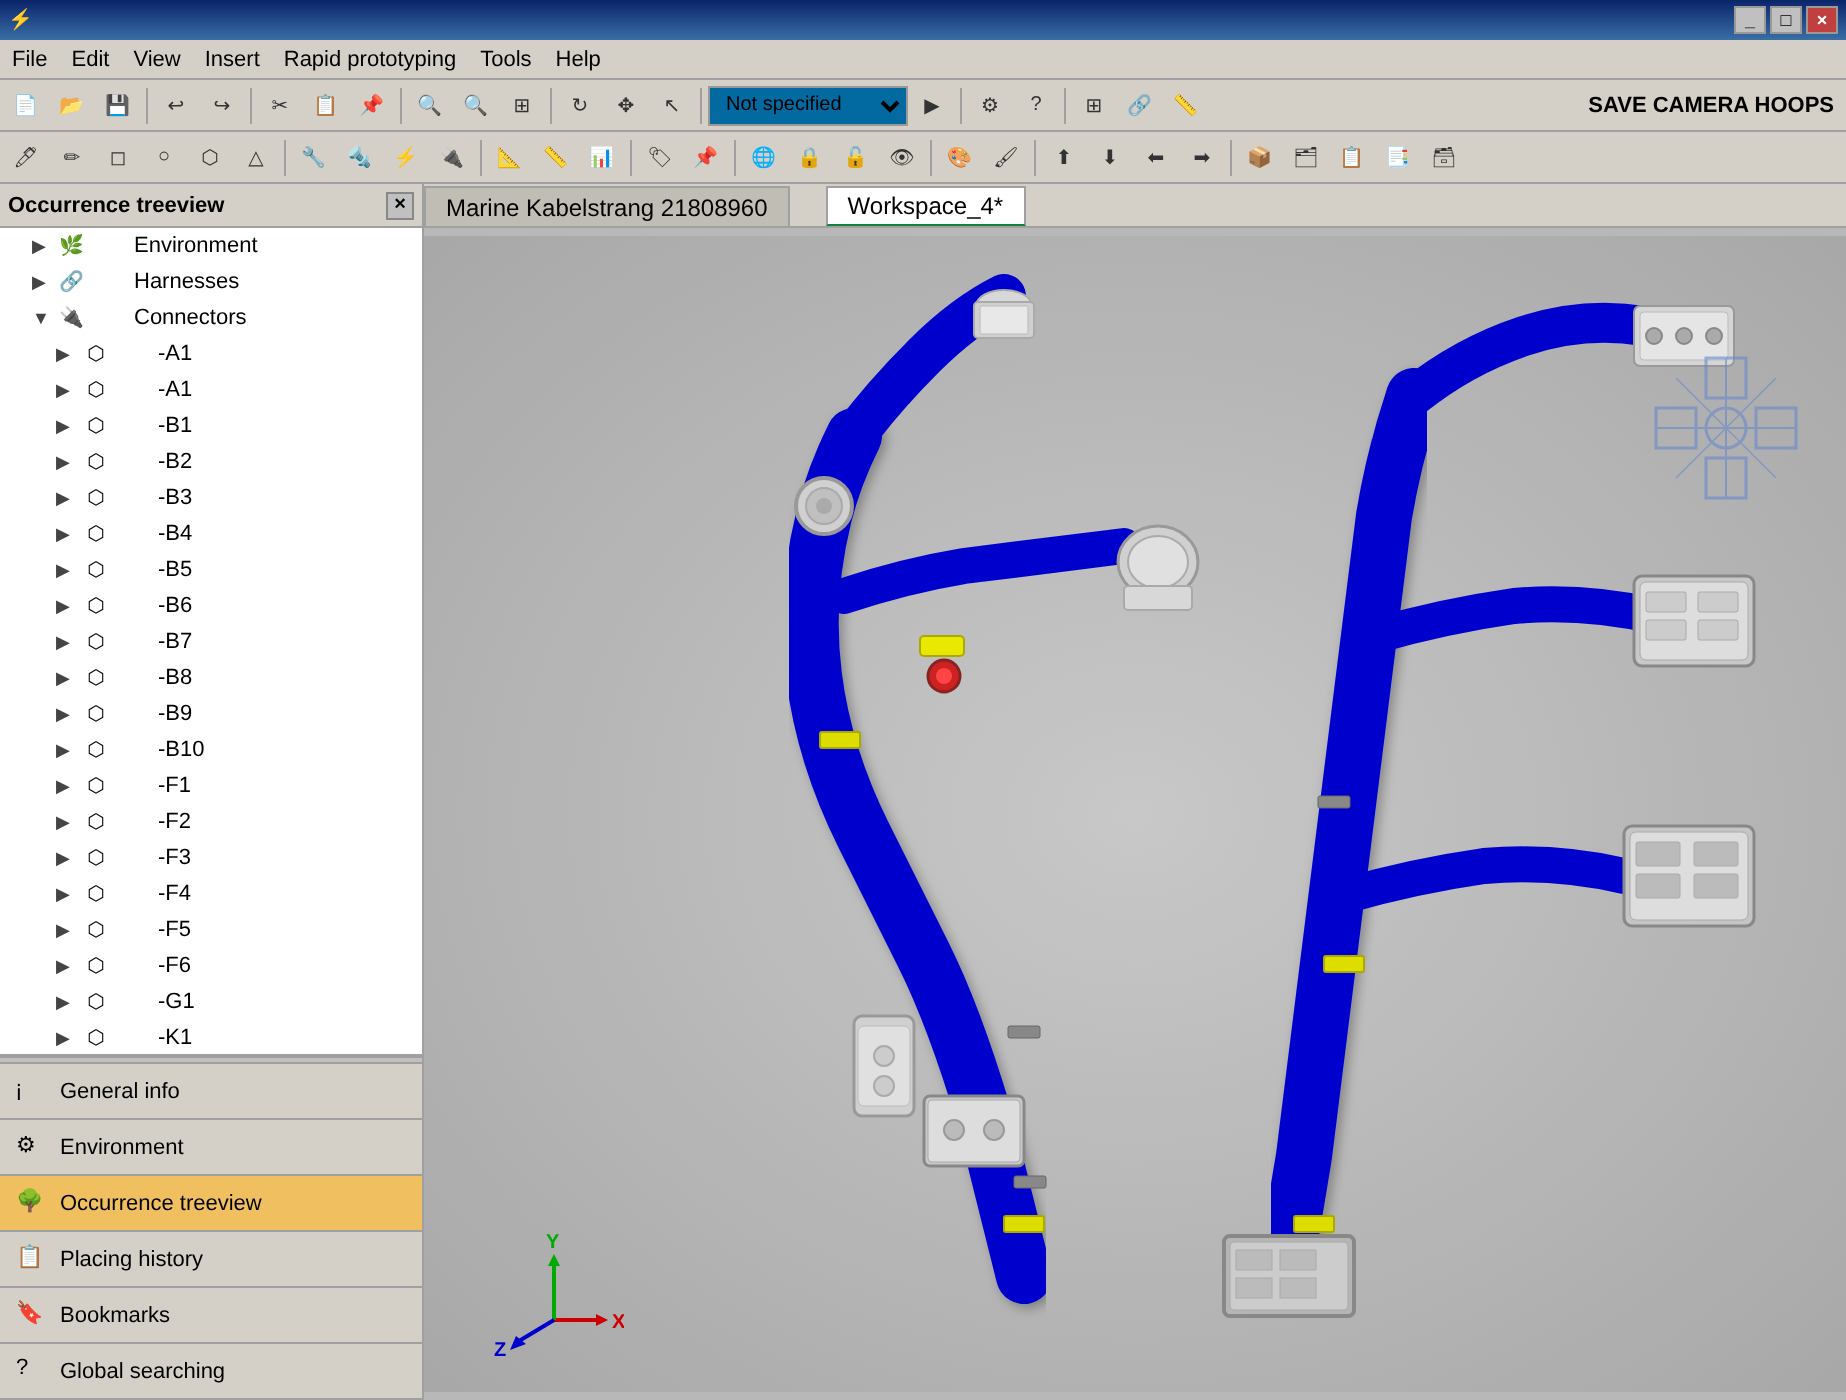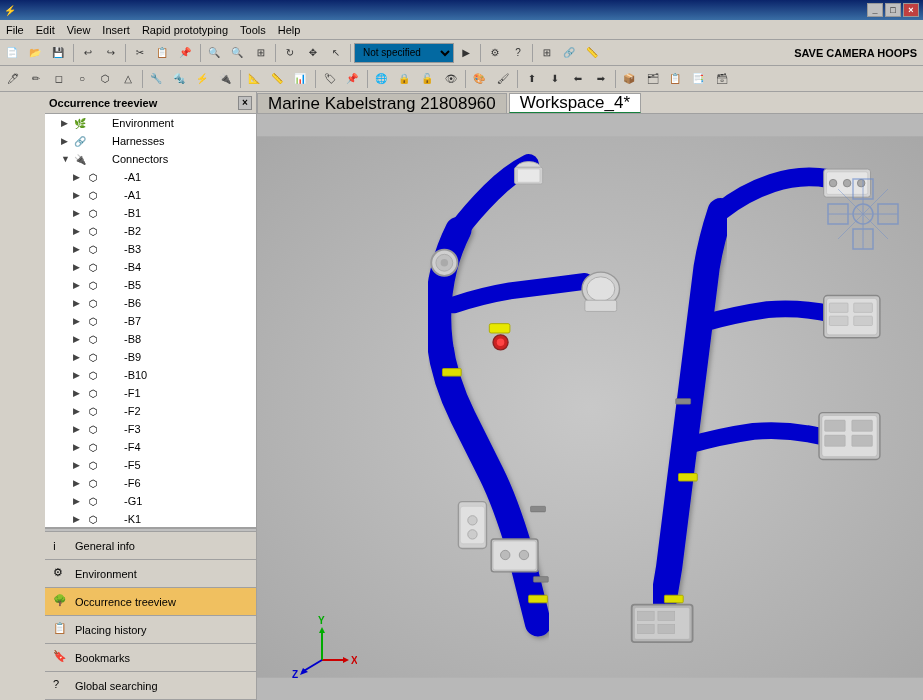--- a/index.html
+++ b/index.html
@@ -69,21 +69,20 @@
       font-weight: bold;
       color: #000;
       padding: 2px 4px;
       white-space: nowrap;
     }
 
     
     #main {
       display: flex;
       height: calc(700px - 20px - 20px - 26px - 26px);
-      padding-left: 45px;
     }
 
     
     #leftpanel {
       width: 212px;
       background: #d4d0c8;
       border-right: 1px solid #a0a0a0;
       display: flex;
       flex-direction: column;
       flex-shrink: 0;
@@ -178,25 +177,25 @@
       display: flex;
       align-items: flex-end;
       border-bottom: 1px solid #a0a0a0;
     }
     .tab {
       height: 20px;
       padding: 0 10px;
       background: #c0bdb5;
       border: 1px solid #a0a0a0;
       border-bottom: none;
-      font-size: 17px;
+      font-size: 12px;
       display: flex;
       align-items: center;
       cursor: pointer;
-      margin-right: 2px;
+      margin-right: 18px;
     }
     .tab.active {
       background: white;
       border-bottom: 1px solid #15803d;
       z-index: 1;
     }
 
     
     #viewport-canvas {
       flex: 1;

